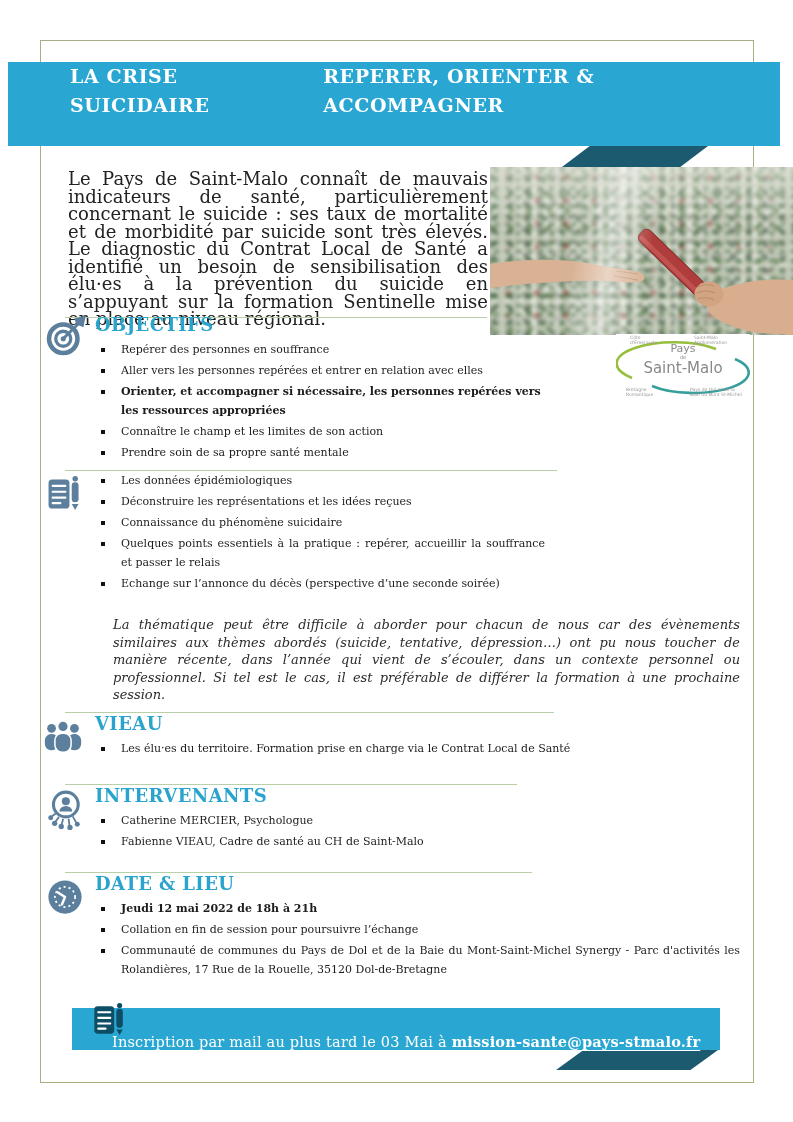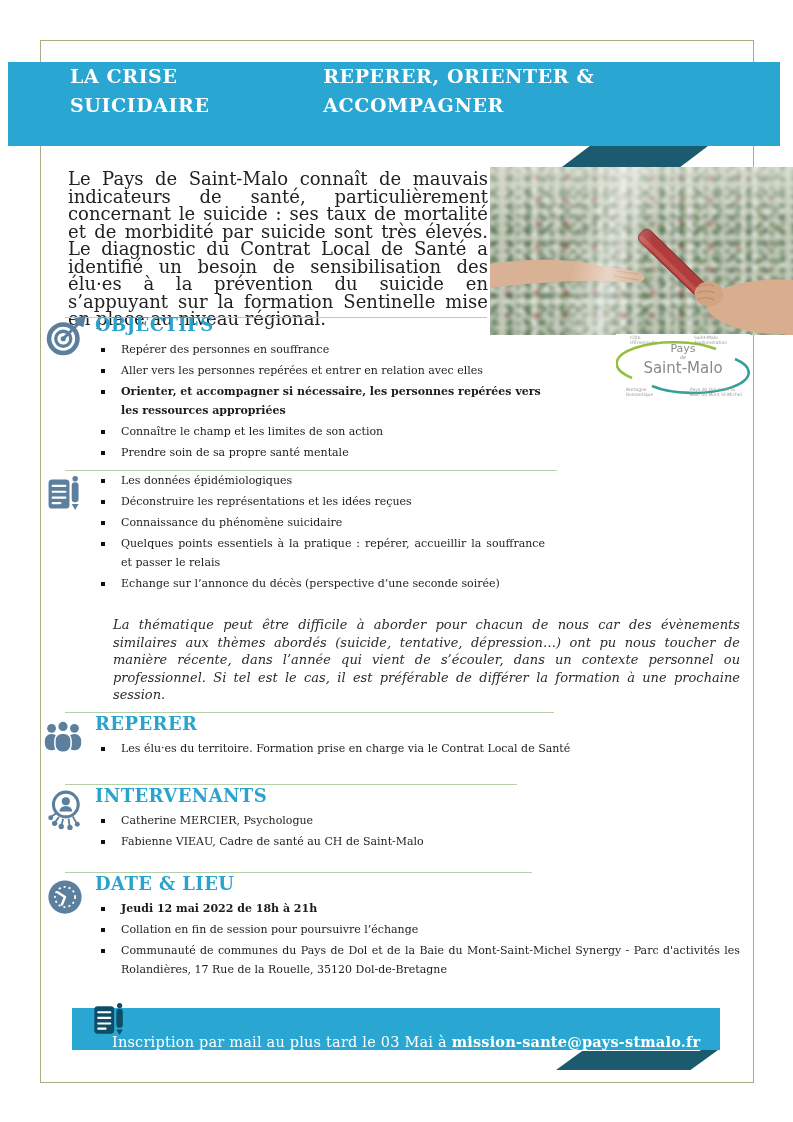--- a/index.html
+++ b/index.html
@@ -208,21 +208,21 @@
         <g fill="currentColor">
           <circle cx="12" cy="14" r="4.6"></circle>
           <rect x="5" y="20" width="14" height="17" rx="6.5"></rect>
           <circle cx="36" cy="14" r="4.6"></circle>
           <rect x="29" y="20" width="14" height="17" rx="6.5"></rect>
           <circle cx="24" cy="12" r="5.6" stroke="#ffffff" stroke-width="1.6"></circle>
           <rect x="15.5" y="19" width="17" height="20" rx="7.5" stroke="#ffffff" stroke-width="1.6"></rect>
         </g>
       </svg>
     </span>
-    <h2>REPERER</h2>
+    <h2>VIEAU</h2>
     <ul style="width:575px;">
       <li>Les élu·es du territoire. Formation prise en charge via le Contrat Local de Santé</li>
     </ul>
   </section>
 
   <section class="sec" style="top:785px;width:560px;">
     <span class="icon" style="top:2px;left:-2px;">
       <svg width="44" height="46" viewBox="0 0 48 50">
         <circle cx="26" cy="19" r="13.5" fill="none" stroke="currentColor" stroke-width="3.4"></circle>
         <circle cx="26" cy="15.5" r="4.4" fill="currentColor"></circle>

